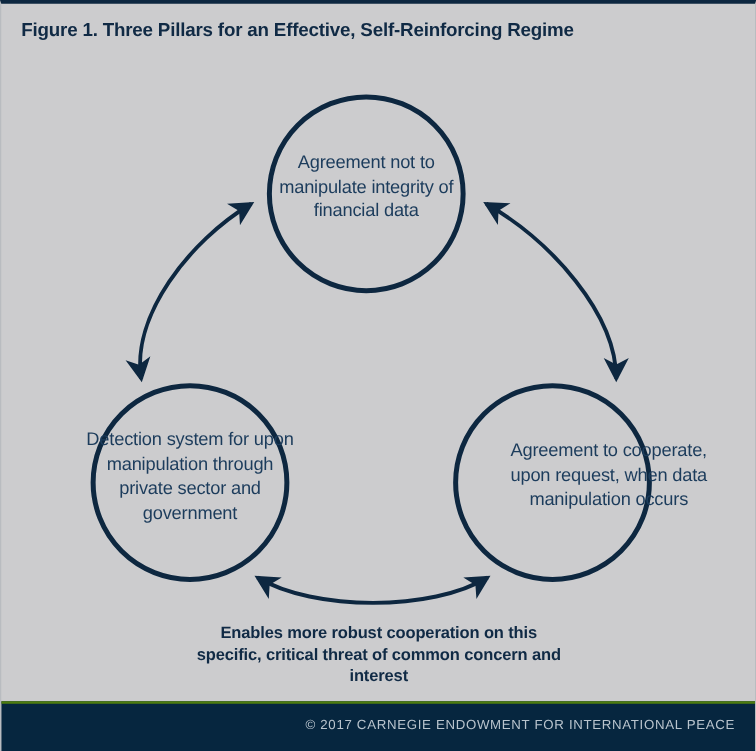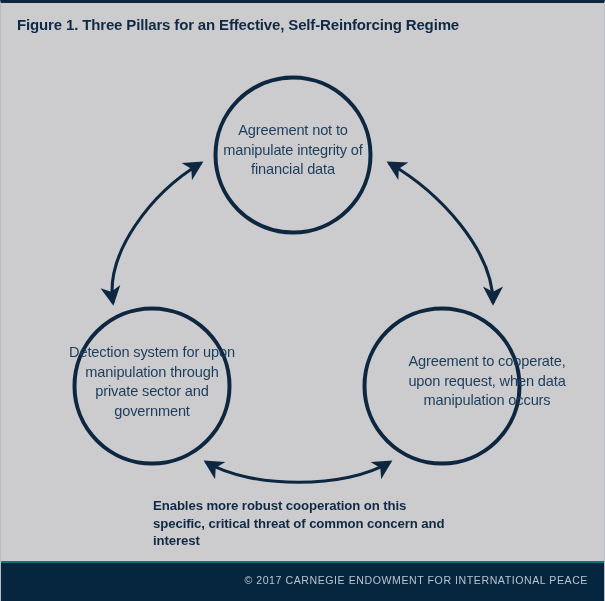--- a/index.html
+++ b/index.html
@@ -91,31 +91,32 @@
   #label-right {
     left: 452px;
     top: 164px;
     width: 146px;
     text-align: left;
   }
   #label-bottom {
     left: 152px;
     top: 494px;
     width: 300px;
+    text-align: center;
   }
 
   
   #footer-bar {
     position: absolute;
     left: 0;
     right: 0;
     bottom: 0;
     height: 38px;
     background: #06263f;
-    border-top: 2px solid #0f766e;
+    border-top: 2px solid #4d7c0f;
     text-align: right;
   }
   #footer-credit {
     position: absolute;
     right: 16px;
     top: 11px;
     font-size: 10.6px;
     letter-spacing: 0.55px;
     color: #b9c4cd;
     white-space: nowrap;

